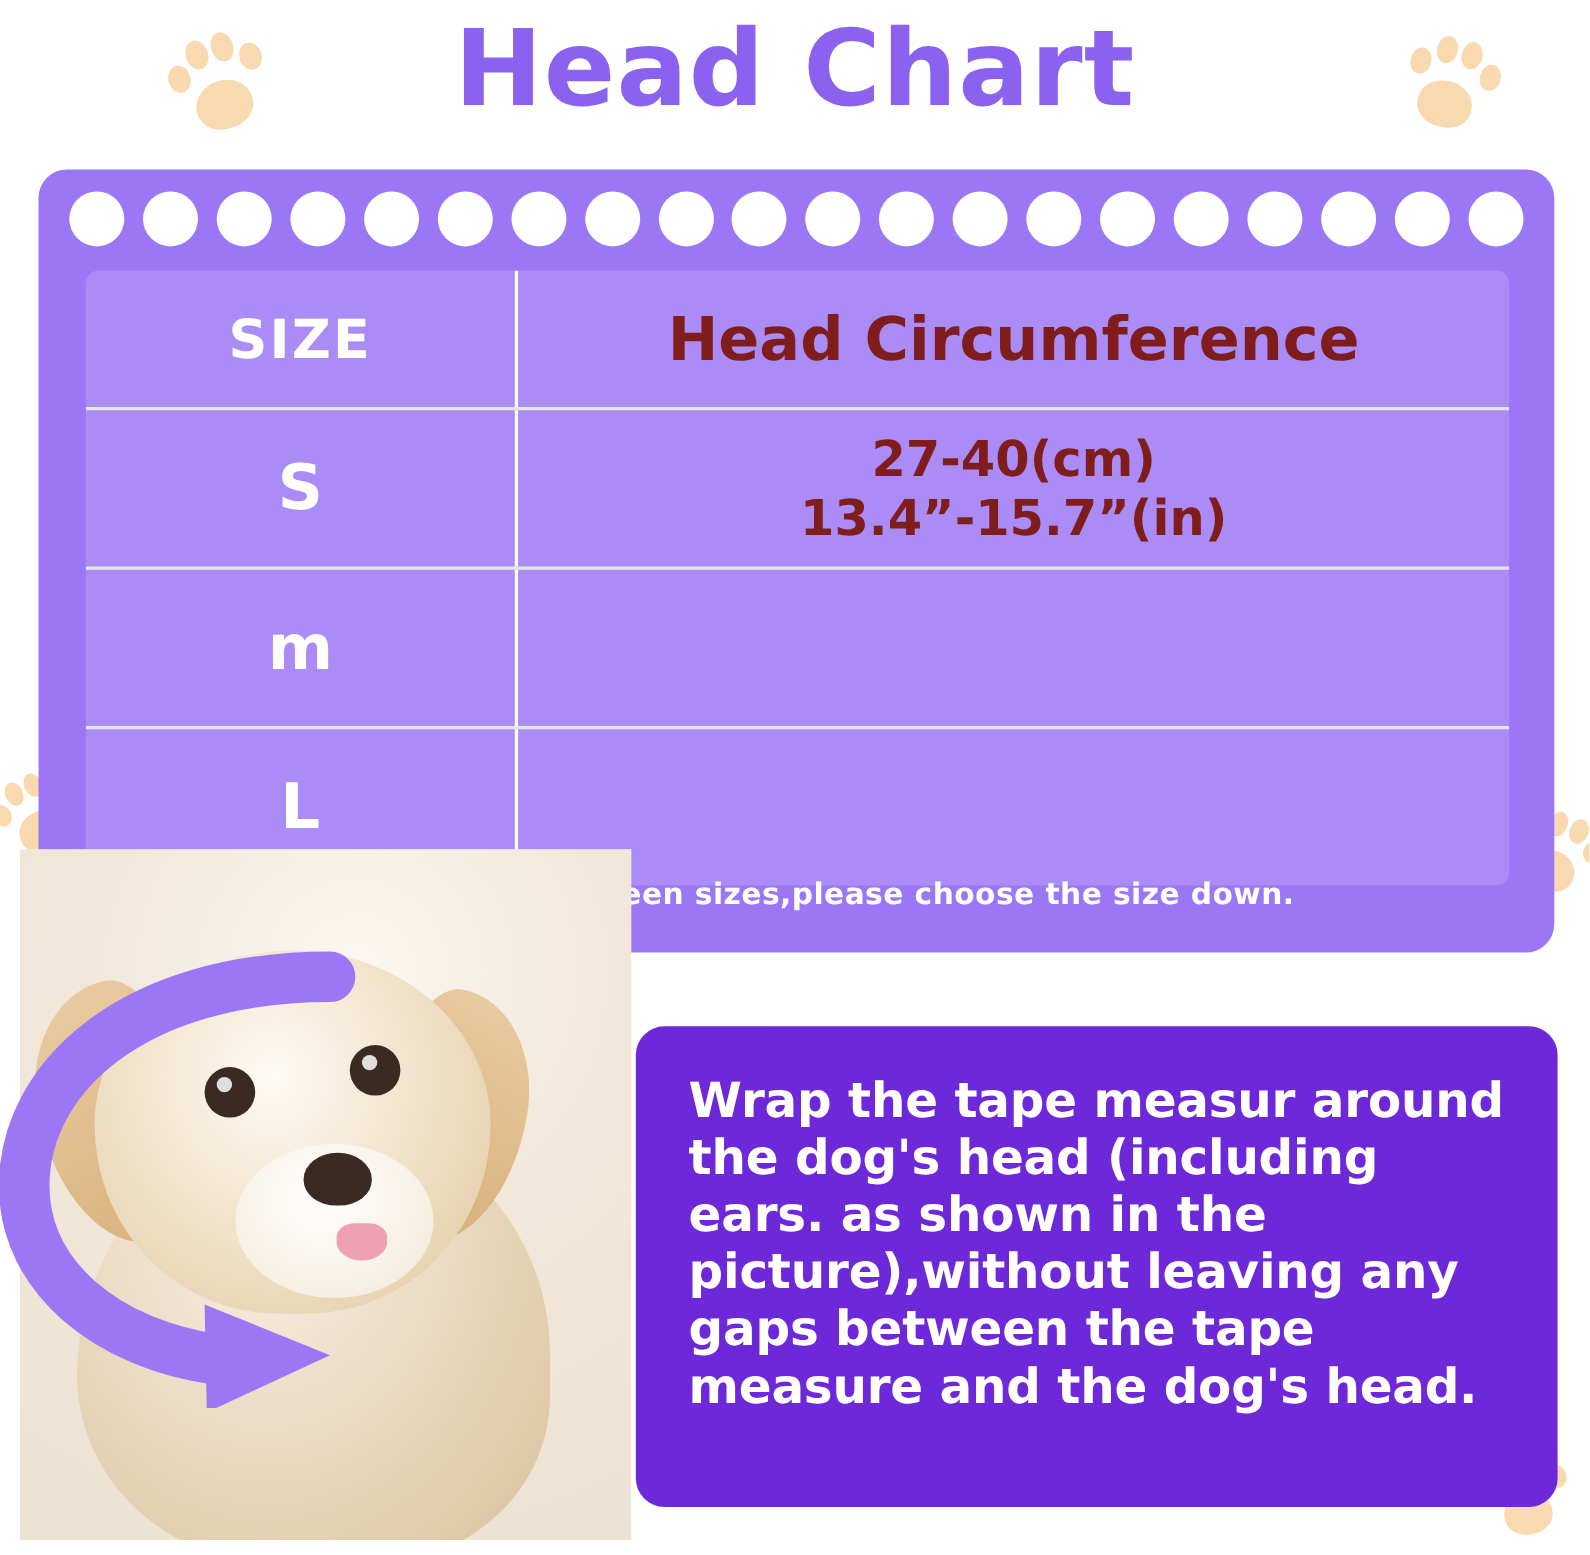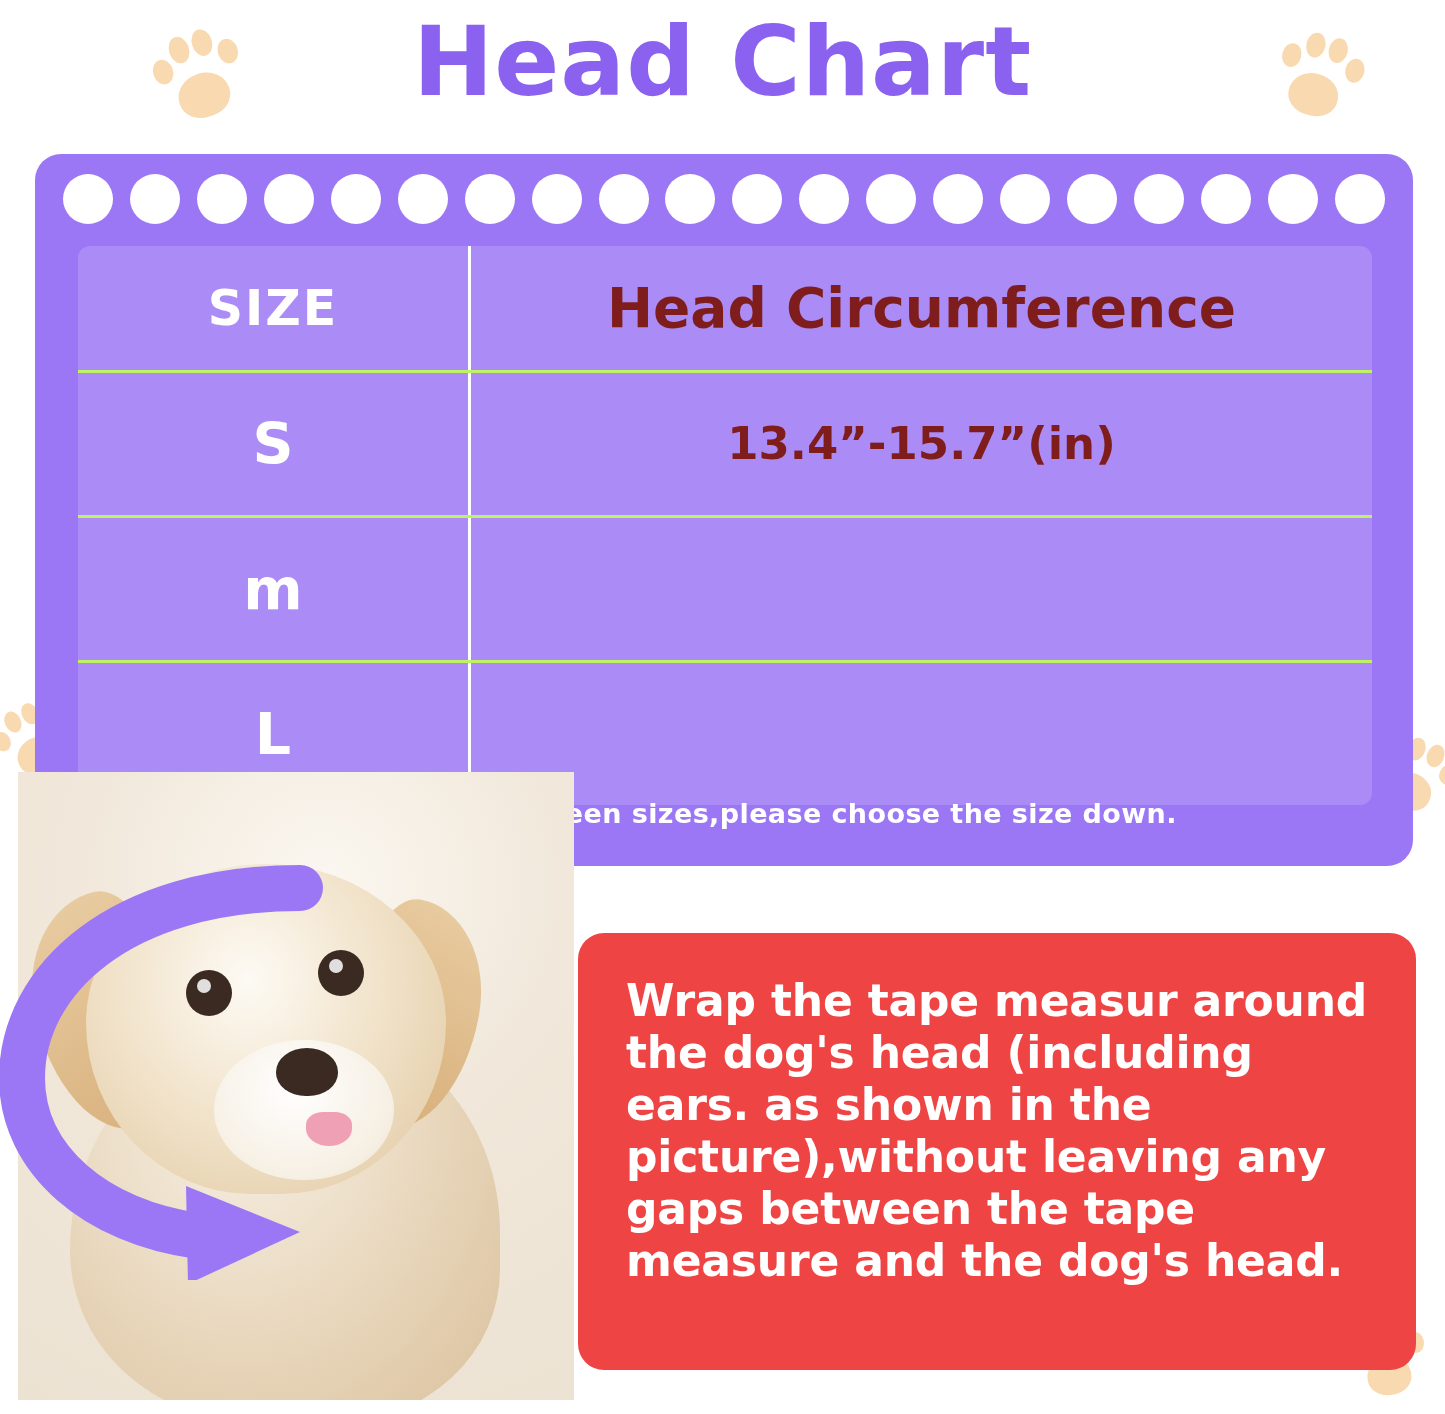--- a/index.html
+++ b/index.html
@@ -93,21 +93,21 @@
     left: 43px;
     top: 92px;
     width: 1294px;
     background: #ab8cf7;
     border-radius: 12px;
     overflow: hidden;
   }
   .row {
     display: flex;
     align-items: stretch;
-    border-bottom: 3px solid #bef264;
+    border-bottom: 3px solid #e5e5e5;
   }
   .row:last-child { border-bottom: none; }
 
   .cell-size {
     width: 390px;
     flex: 0 0 390px;
     border-right: 3px solid #ffffff;
     display: flex;
     align-items: center;
     justify-content: center;
@@ -274,21 +274,21 @@
     pointer-events: none;
   }
 
   
   .instructions {
     position: absolute;
     left: 578px;
     top: 933px;
     width: 838px;
     height: 437px;
-    background: #ef4444;
+    background: #6d28d9;
     border-radius: 26px;
     box-sizing: border-box;
     padding: 42px 44px 26px 48px;
     color: #ffffff;
   }
   .instructions p {
     margin: 0;
     font-size: 44px;
     font-weight: bold;
     line-height: 1.18;
@@ -366,20 +366,21 @@
     <div class="table">
 
       <div class="row head-row">
         <div class="cell-size head-size">SIZE</div>
         <div class="cell-val head-val">Head Circumference</div>
       </div>
 
       <div class="row body-row">
         <div class="cell-size body-size">S</div>
         <div class="cell-val">
+          <span class="val-line">27-40(cm)</span>
           <span class="val-line">13.4”-15.7”(in)</span>
         </div>
       </div>
 
       <div class="row body-row">
         <div class="cell-size body-size">m</div>
       </div>
 
       <div class="row body-row">
         <div class="cell-size body-size">L</div>

